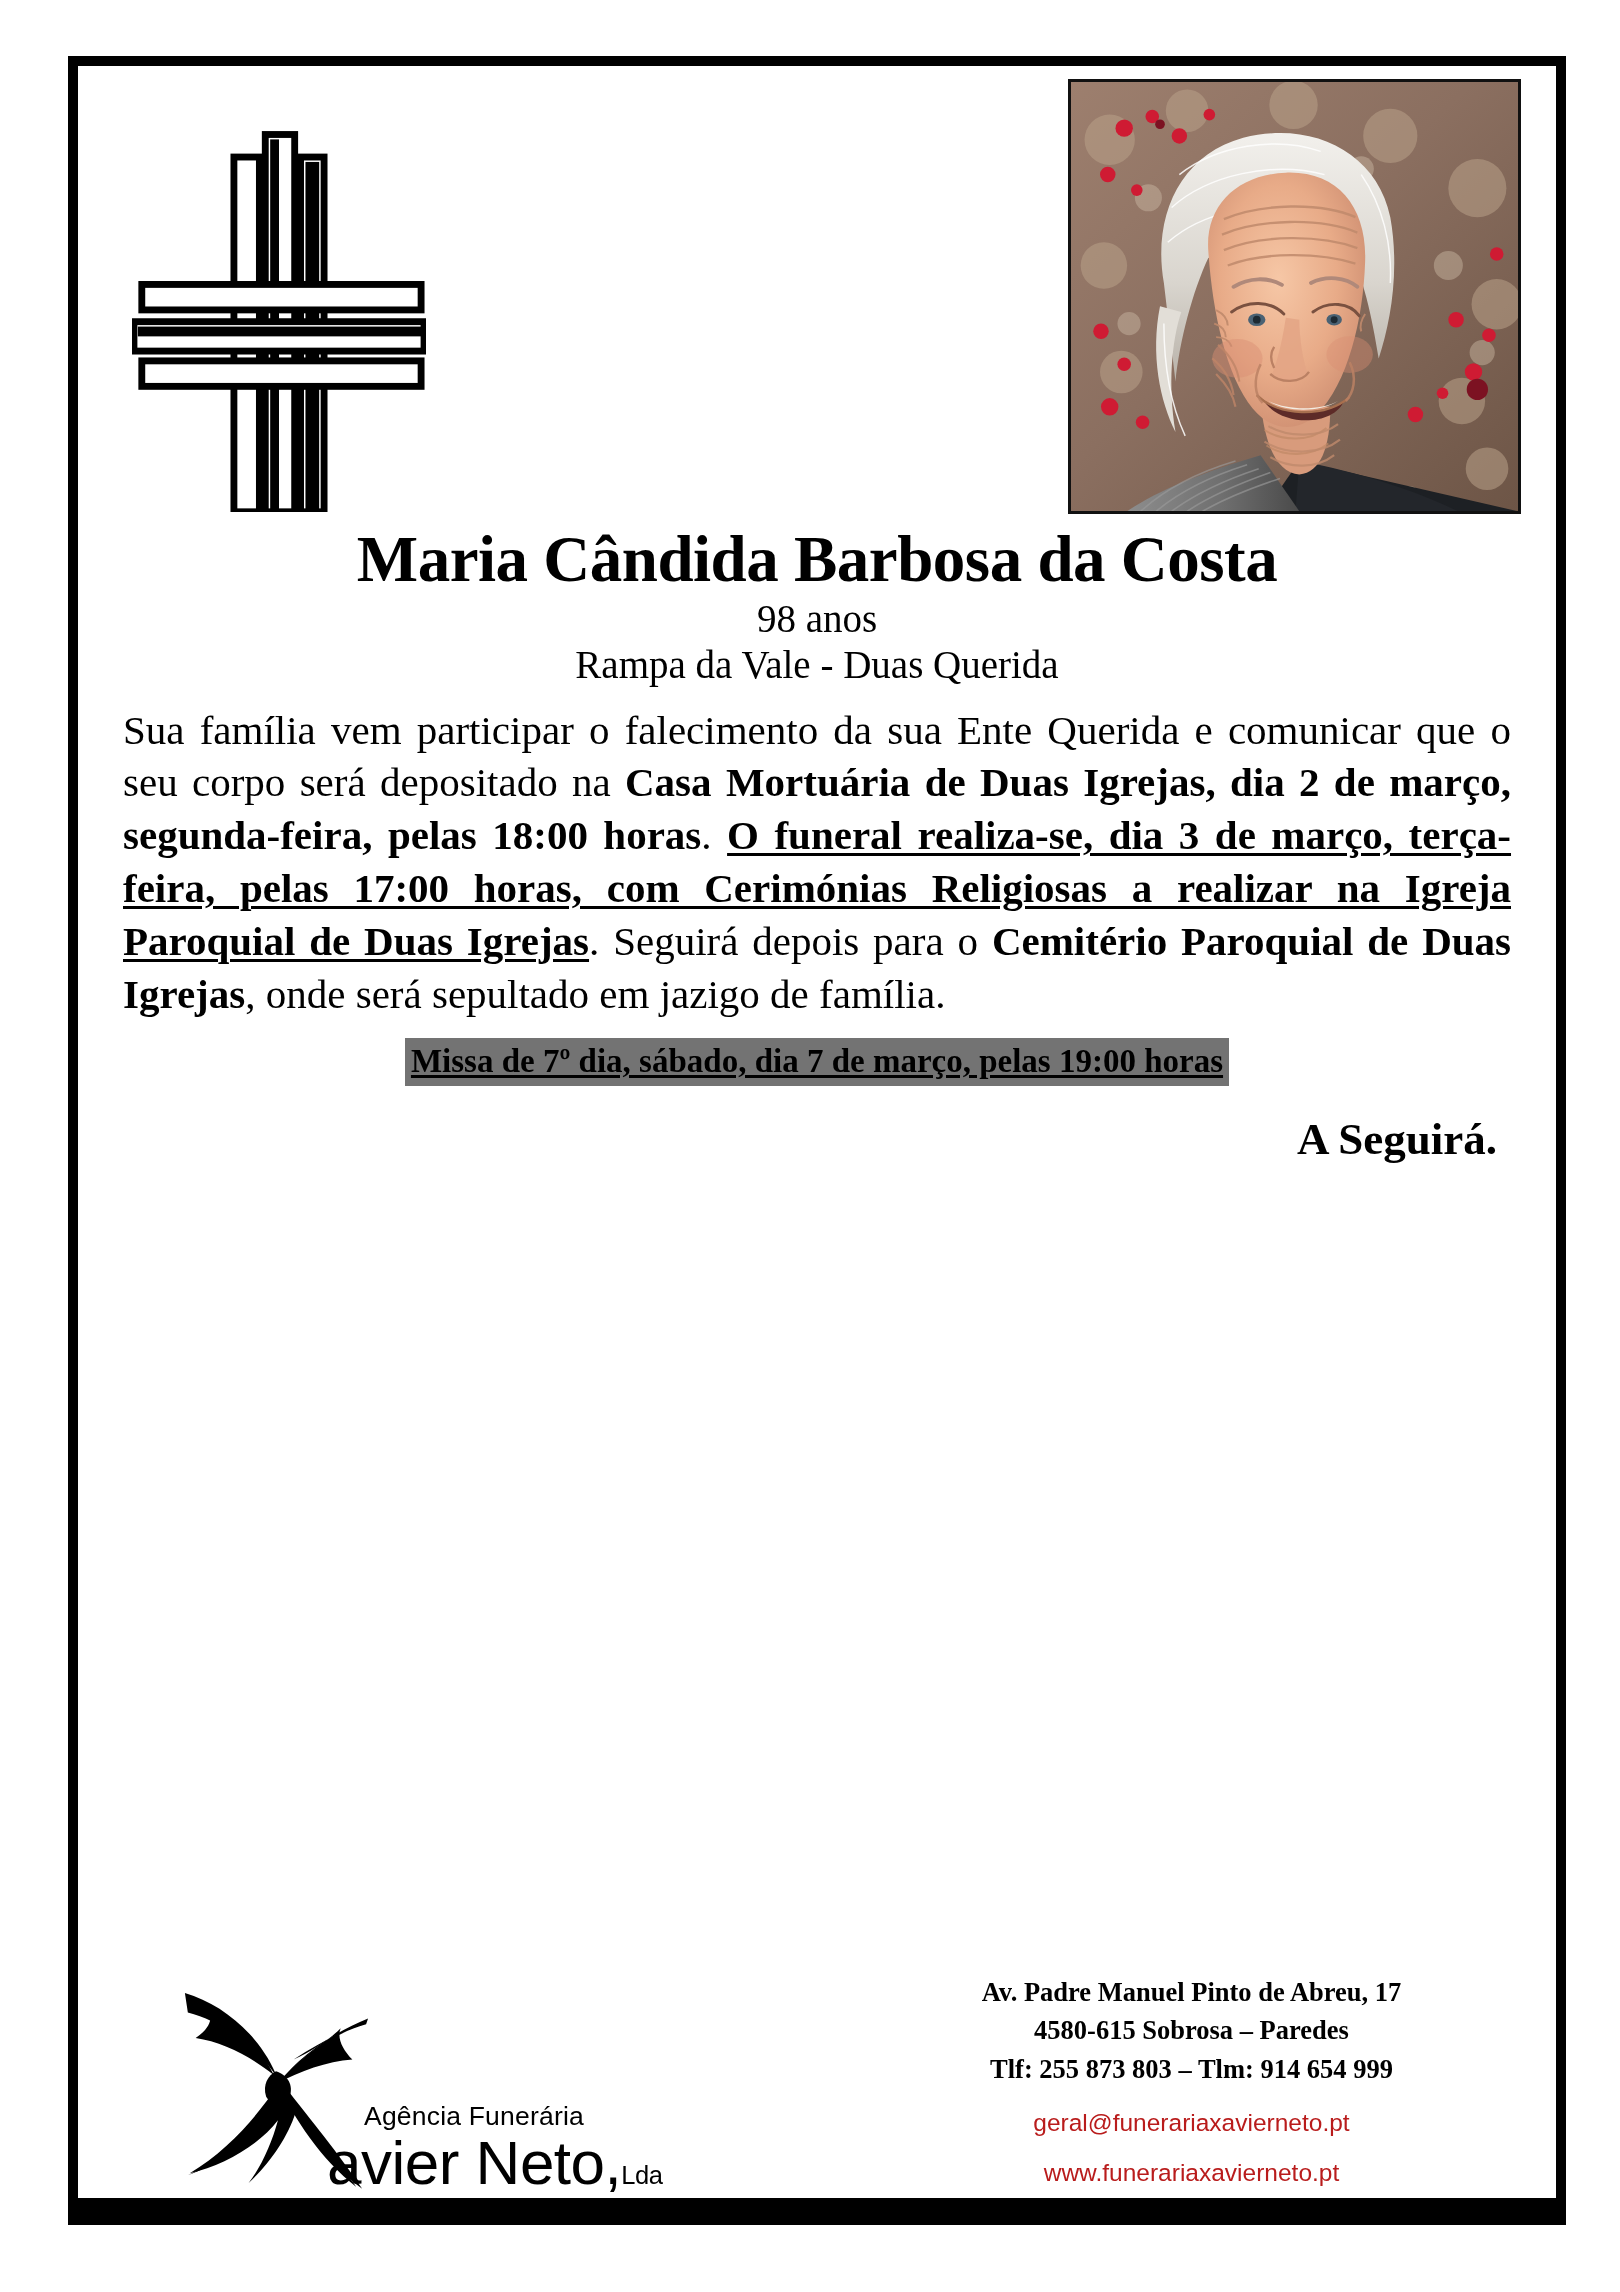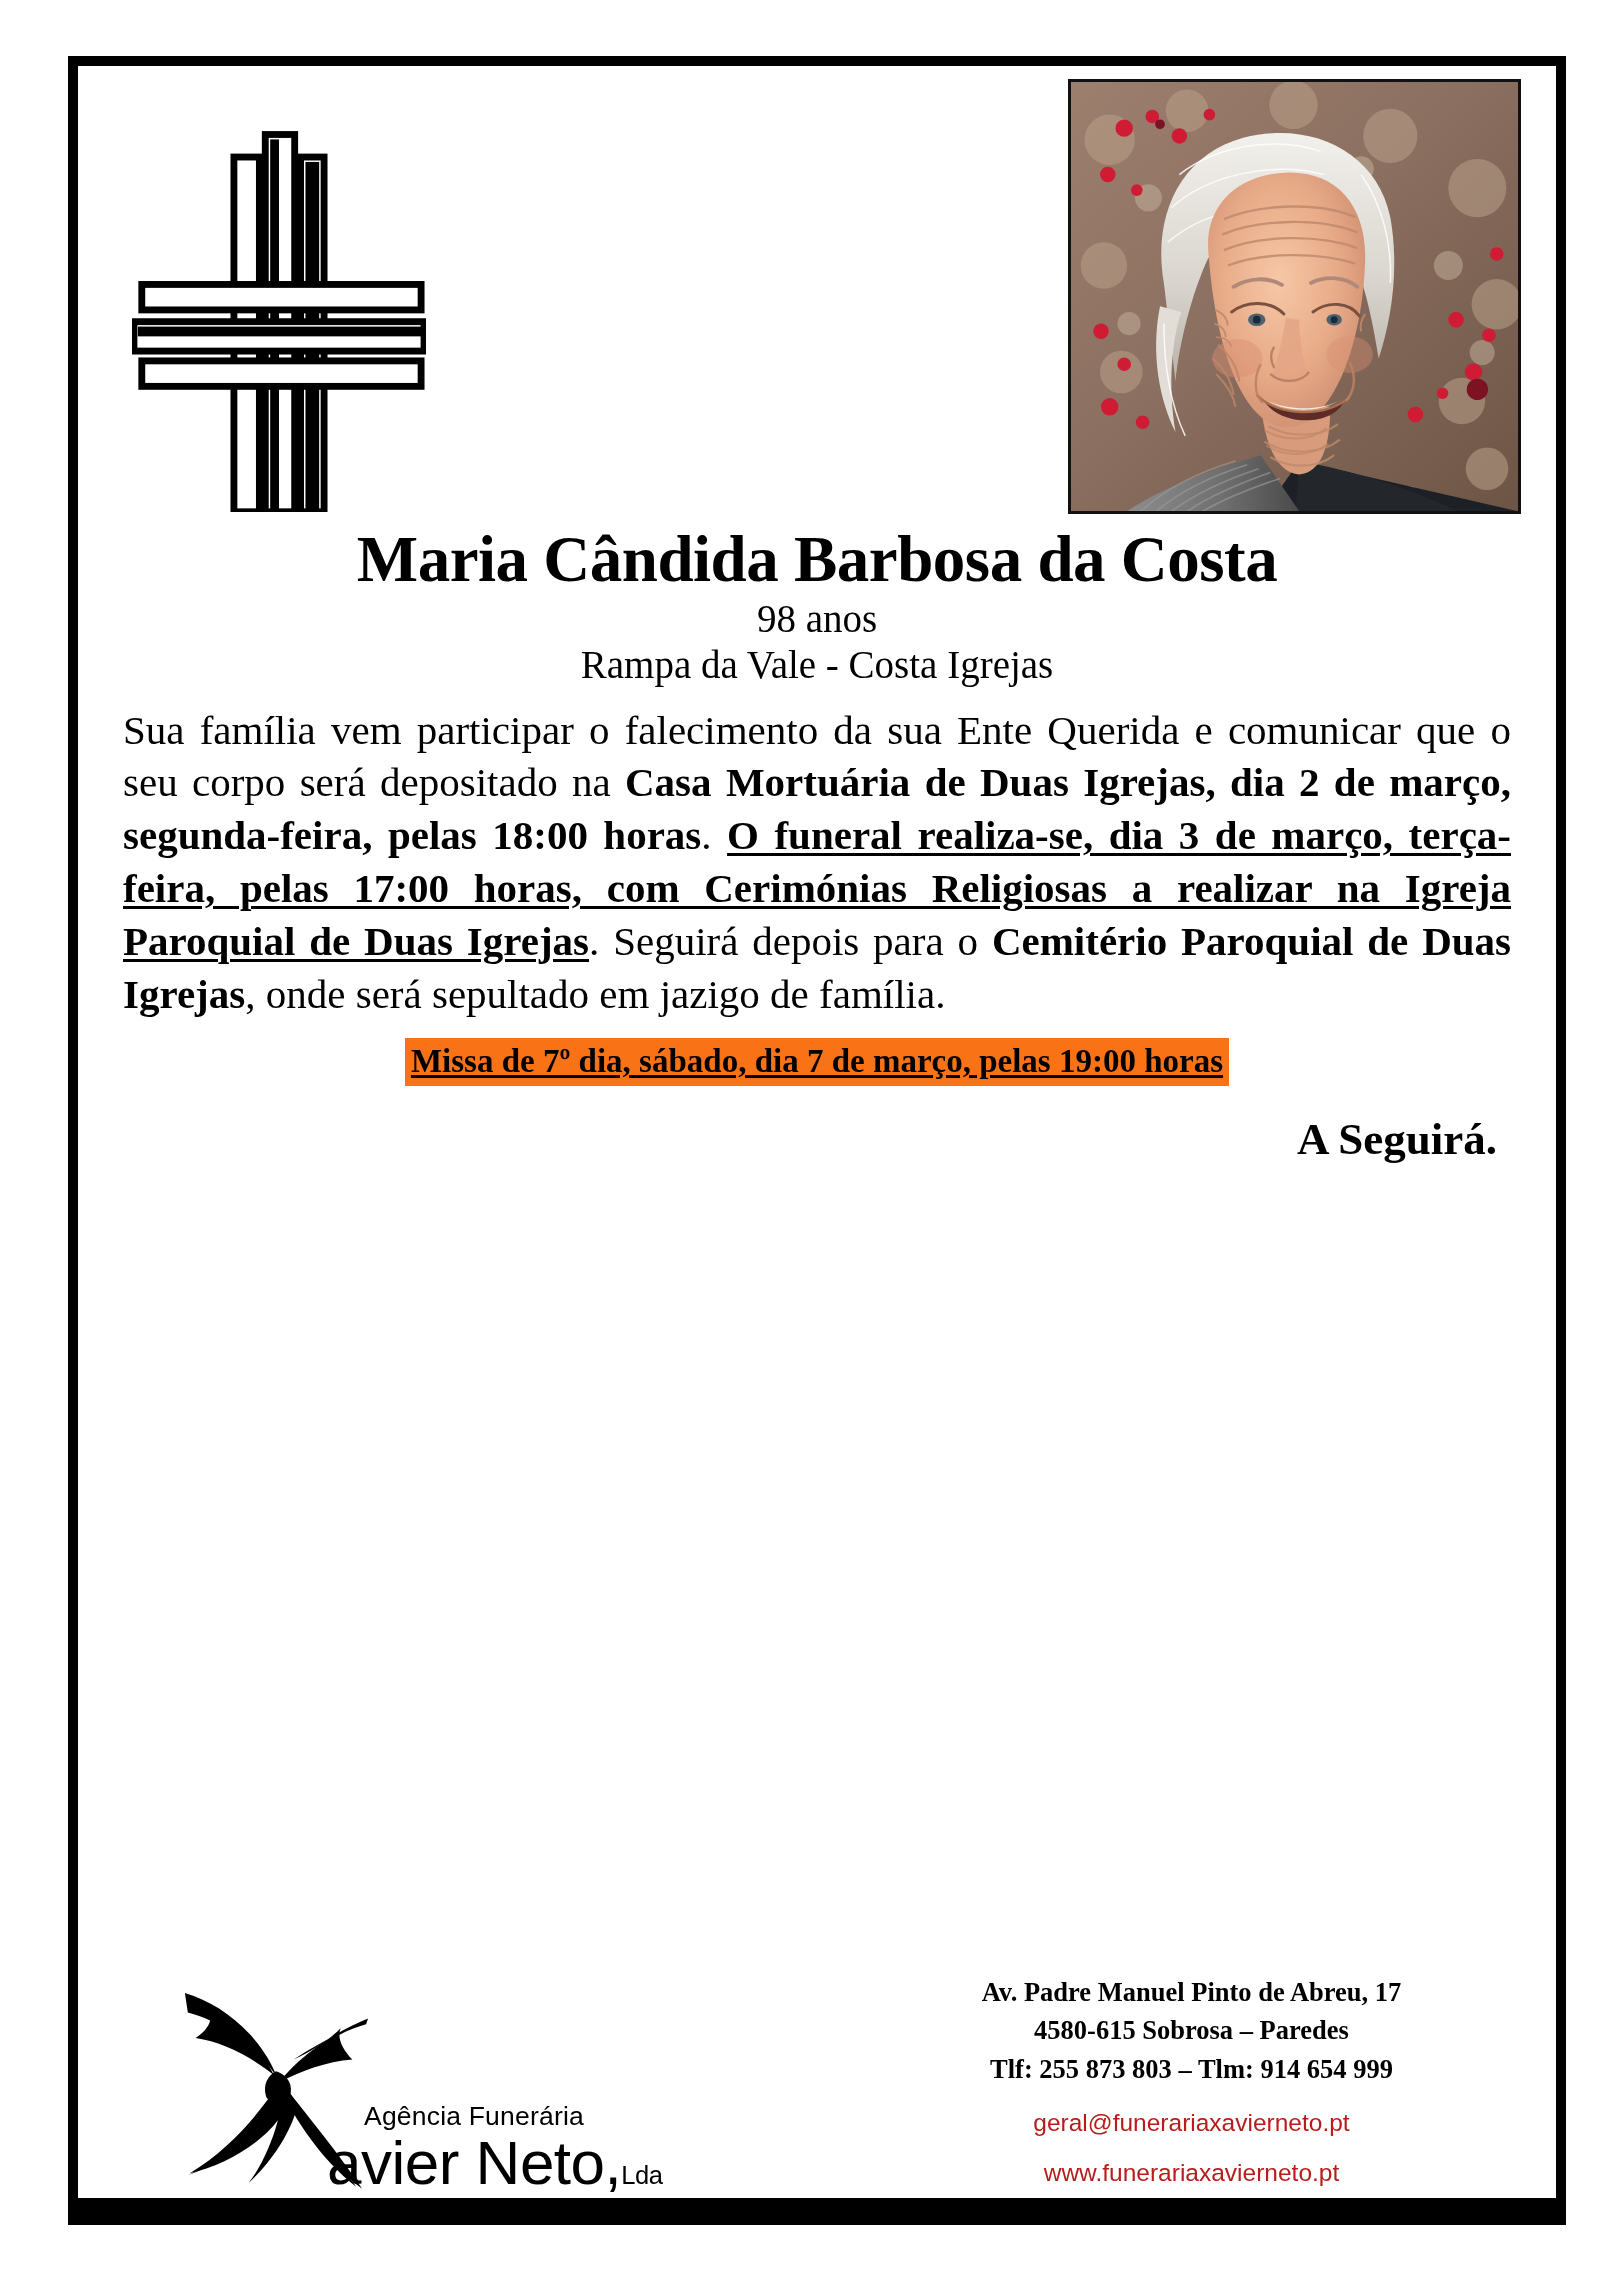--- a/index.html
+++ b/index.html
@@ -122,21 +122,21 @@
   }
 
   
   .mass-block {
     margin-top: 17.6px;
     text-align: center;
     font-size: 0;
   }
   .mass-line {
     display: inline-block;
-    background: #f97316;
+    background: #737373;
     color: #000000;
     font-family: "Liberation Serif", serif;
     font-size: 33px;
     font-weight: bold;
     line-height: 1.44;
     text-decoration: underline;
     text-decoration-thickness: 2.9px;
     text-underline-offset: 2.9px;
     padding: 0 5.9px;
     white-space: nowrap;
@@ -428,21 +428,21 @@
               <path d="M200 372 C222 386 258 386 278 370"></path>
               <path d="M206 388 C226 400 254 400 272 386"></path>
             </g>
           </svg>
         </div>
       </div>
 
       <div class="name-block">
         <div class="deceased-name">Maria Cândida Barbosa da Costa</div>
         <div class="deceased-age">98 anos</div>
-        <div class="deceased-place">Rampa da Vale - Costa Igrejas</div>
+        <div class="deceased-place">Rampa da Vale - Duas Querida</div>
       </div>
 
       <p class="body-text"><span>Sua família vem participar o falecimento da sua Ente Querida e comunicar que o seu corpo será depositado na </span><b>Casa Mortuária de Duas Igrejas, dia 2 de março, segunda-feira, pelas 18:00 horas</b><span>. </span><u>O funeral realiza-se, dia 3 de março, terça-feira, pelas 17:00 horas, com Cerimónias Religiosas a realizar na Igreja Paroquial de Duas Igrejas</u><span>. Seguirá depois para o </span><b>Cemitério Paroquial de Duas Igrejas</b><span>, onde será sepultado em jazigo de família.</span></p>
 
       <div class="mass-block">
         <div><span class="mass-line">Missa de 7º dia, sábado, dia 7 de março, pelas 19:00 horas</span></div>
       </div>
 
       <div class="family-sign">A Seguirá.</div>
 

